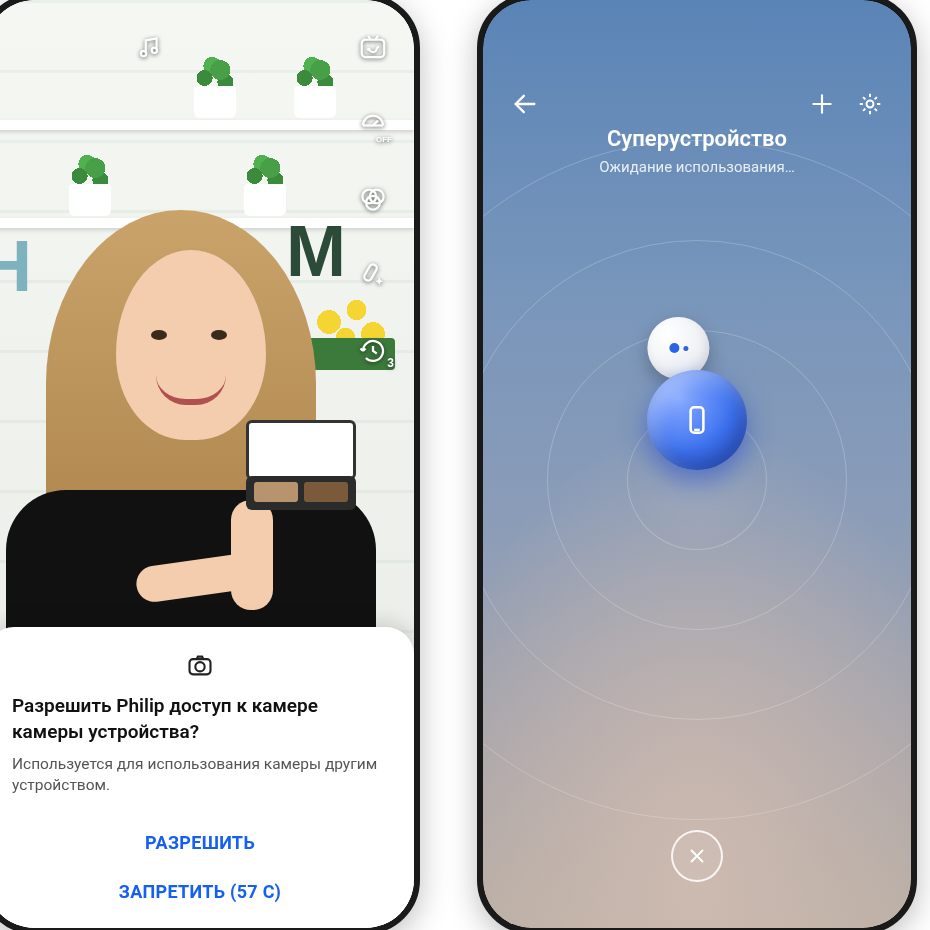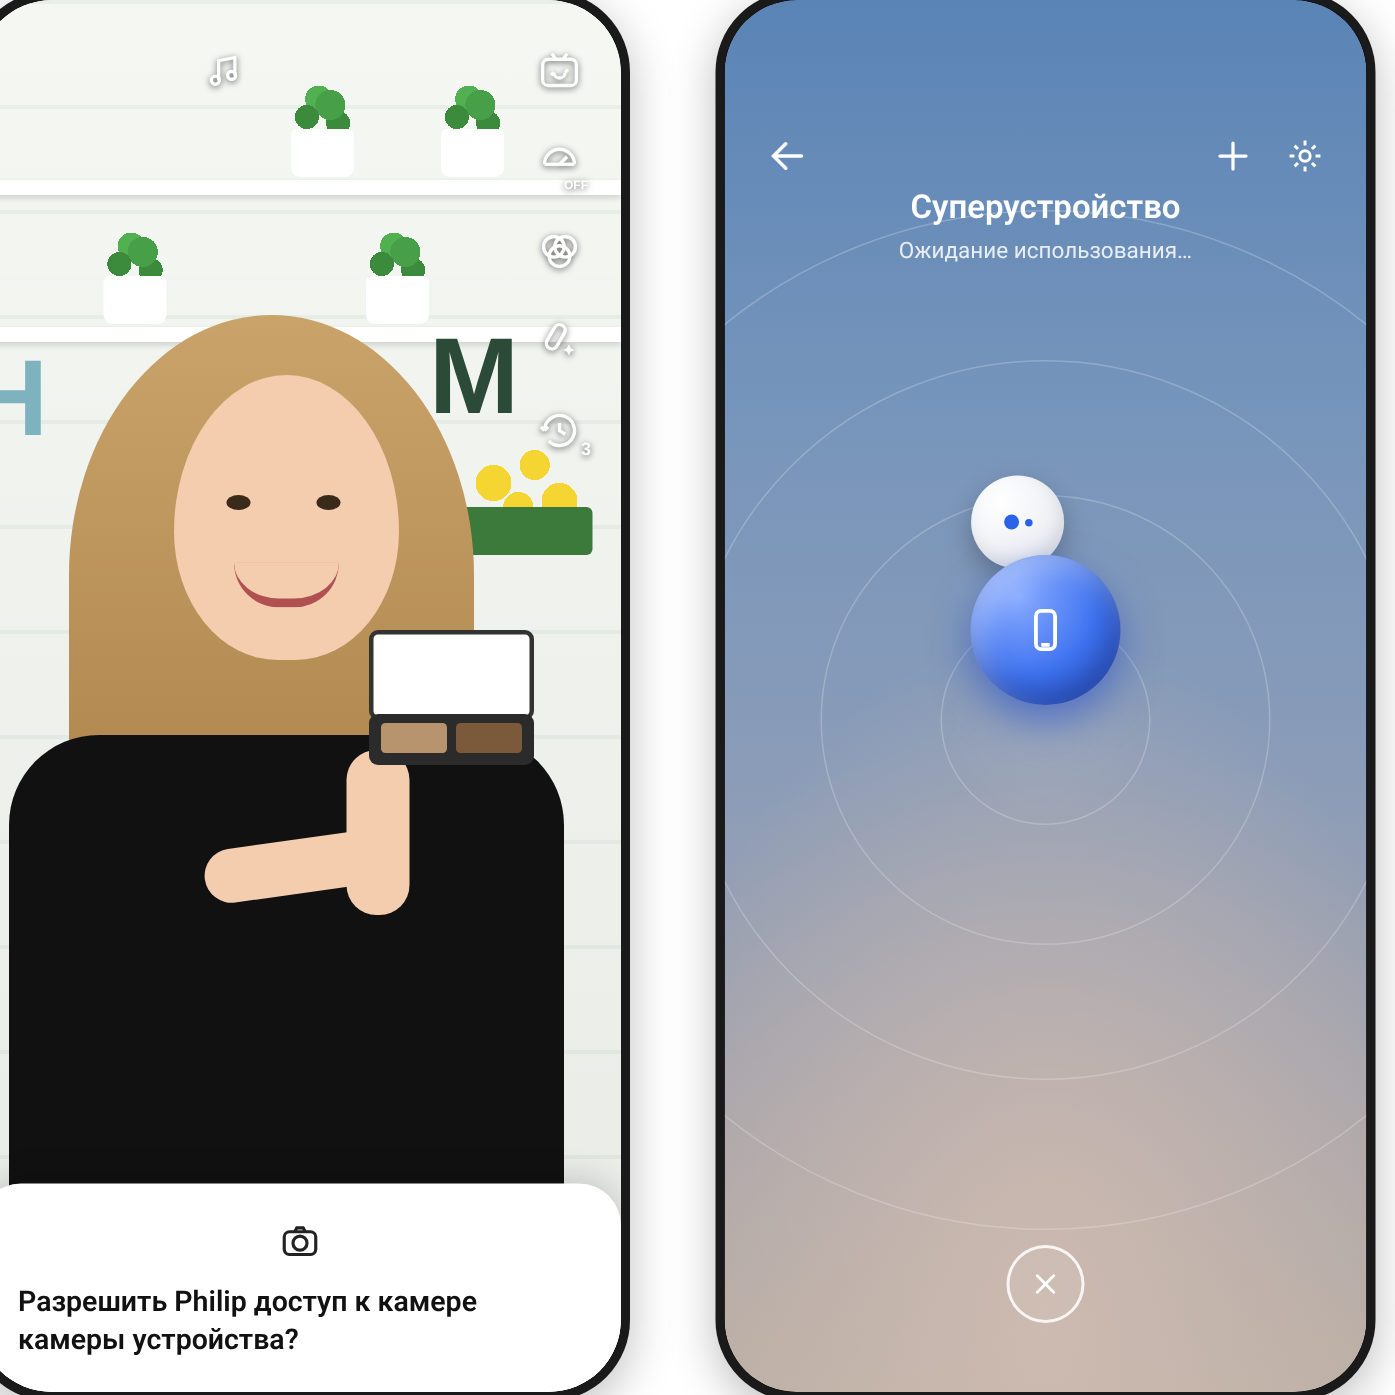--- a/index.html
+++ b/index.html
@@ -59,21 +59,21 @@
   .torso { position:absolute; left:20px; top:300px; width:370px; height:380px; background:#111; border-radius:60px 60px 0 0; }
   .armL { position:absolute; left:150px; top:370px; width:120px; height:36px; background:#f3cdad; border-radius:20px; transform:rotate(-8deg); }
   .armR { position:absolute; left:245px; top:310px; width:42px; height:110px; background:#f3cdad; border-radius:20px; }
   .compact { position:absolute; left:260px; top:230px; width:110px; height:90px; }
   .compact .lid{position:absolute;left:0;top:0;width:110px;height:60px;background:#fff;border:3px solid #333;border-radius:6px;}
   .compact .base{position:absolute;left:0;top:56px;width:110px;height:34px;background:#2b2b2b;border-radius:6px;}
   .compact .pan{position:absolute;left:8px;top:62px;width:44px;height:20px;background:#b7936e;border-radius:3px;}
   .compact .pan2{position:absolute;left:58px;top:62px;width:44px;height:20px;background:#7a5a3a;border-radius:3px;}
 
   
-  .cam-icons { position:absolute; right:24px; top:30px; display:flex; flex-direction:column; gap:26px; align-items:flex-start; }
+  .cam-icons { position:absolute; right:24px; top:30px; display:flex; flex-direction:column; gap:42px; align-items:flex-start; }
   .cam-icon { width:34px; height:34px; color:#fff; display:flex; align-items:center; justify-content:center; filter: drop-shadow(0 1px 2px rgba(0,0,0,.6)); }
   .music-icon { position:absolute; left:150px; top:34px; color:#fff; width:28px; height:28px; filter: drop-shadow(0 1px 2px rgba(0,0,0,.6)); }
 
   
   .sheet {
     position:absolute; left:0; right:0; bottom:-6px;
     background:#fff; border-radius:28px 28px 0 0;
     padding:24px 26px 18px;
     box-shadow: 0 -4px 20px rgba(0,0,0,.15);
   }
@@ -230,20 +230,23 @@
 
       <div class="sheet">
         <div class="sheet-cam">
           <svg viewBox="0 0 24 24" width="28" height="28" fill="none" stroke="currentColor" stroke-width="1.8">
             <rect x="3" y="7" width="18" height="13" rx="3"></rect>
               <circle cx="12" cy="13.5" r="4"></circle>
             <path d="M9 7l1.2-2.2h3.6L15 7"></path>
           </svg>
         </div>
         <div class="sheet-title">Разрешить Philip доступ к камере камеры устройства?</div>
+        <div class="sheet-desc">Используется для использования камеры другим устройством.</div>
+        <button class="sheet-btn">РАЗРЕШИТЬ</button>
+        <button class="sheet-btn">ЗАПРЕТИТЬ (57 С)</button>
       </div>
     </div>
   </div>
 
   <div class="phone phone-right">
     <div class="screen">
       <div class="sd-bg"></div>
 
       <div class="sd-header">
         <div class="sd-back">

